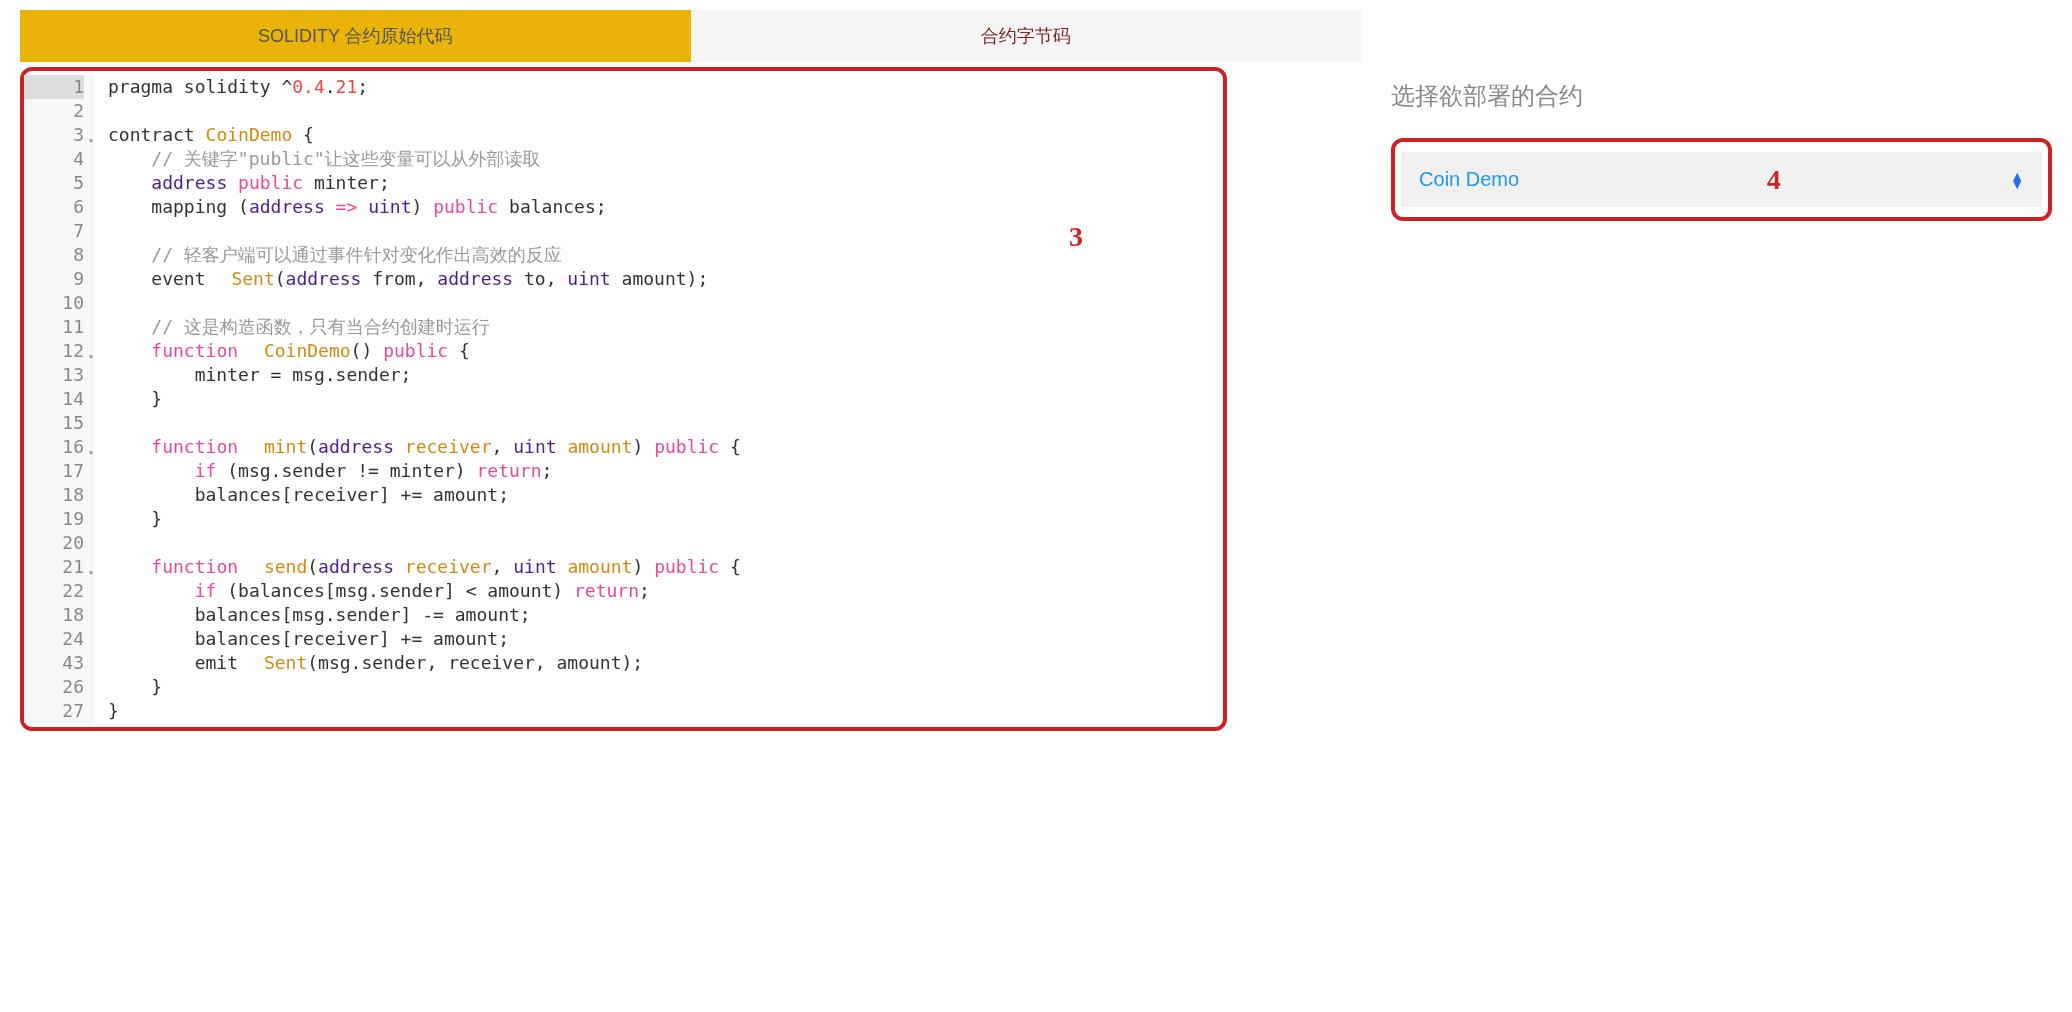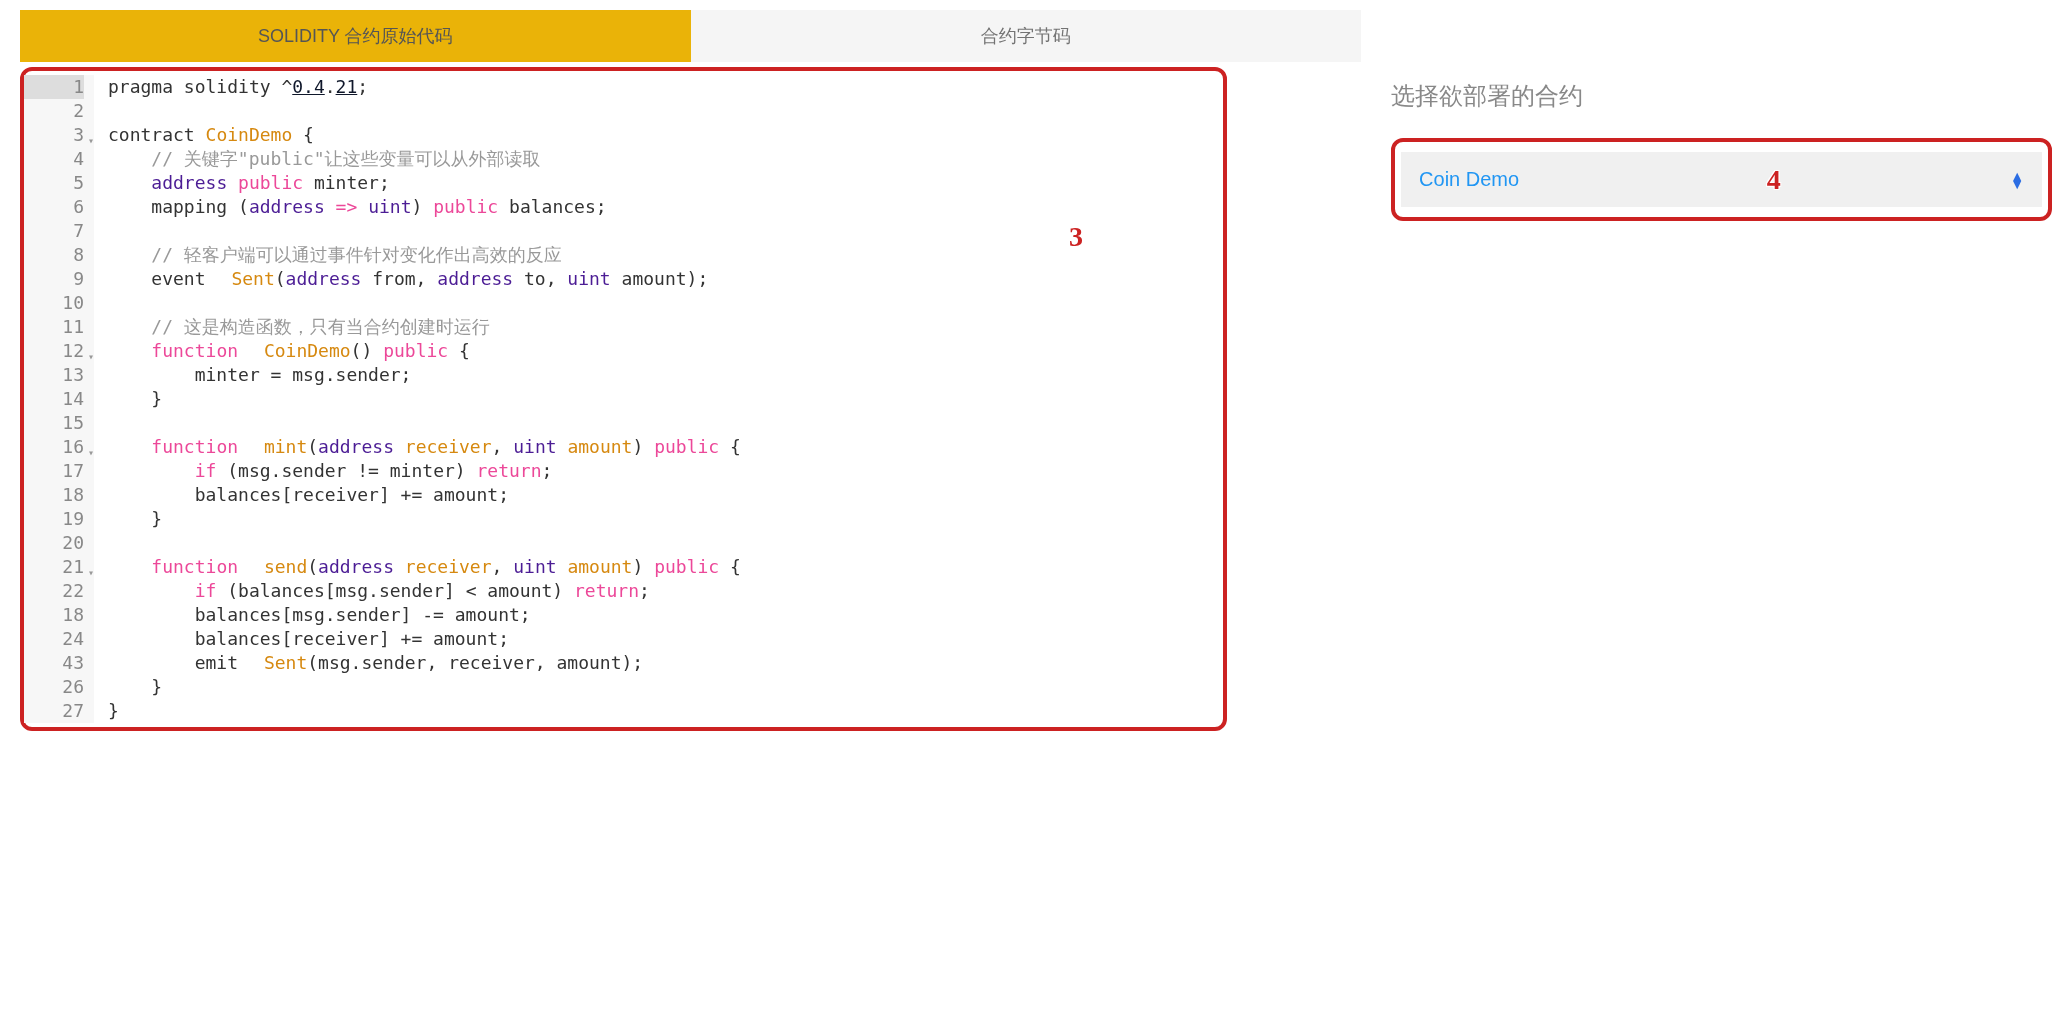--- a/index.html
+++ b/index.html
@@ -29,21 +29,21 @@
     padding: 14px 0;
     font-size: 18px;
     background: #f5f5f5;
     cursor: pointer;
   }
   .tab.active {
     background: #eab308;
     color: #555;
   }
   .tab.inactive {
-    color: #737373;
+    color: #7f1d1d;
     background: #f5f5f5;
   }
   .editor-wrap {
     border: 4px solid #cc2222;
     border-radius: 12px;
     position: relative;
     width: 90%;
     background: #fff;
   }
   .editor {
@@ -73,21 +73,21 @@
   }
   .code {
     flex: 1;
     padding-left: 14px;
     white-space: pre;
     color: #333;
     overflow: hidden;
   }
   .code .line { height: 24px; }
   .kw { color: #ec4899; }
-  .num { color: #0f172a; text-decoration: underline; }
+  .num { color: #ef4444; }
   .type { color: #4c1d95; }
   .ident { color: #d68910; }
   .comment { color: #999; }
   .fn { color: #d68910; margin-left: 15px; }
 
   .callout {
     position: absolute;
     font-family: Georgia, serif;
     font-size: 28px;
     font-weight: bold;

